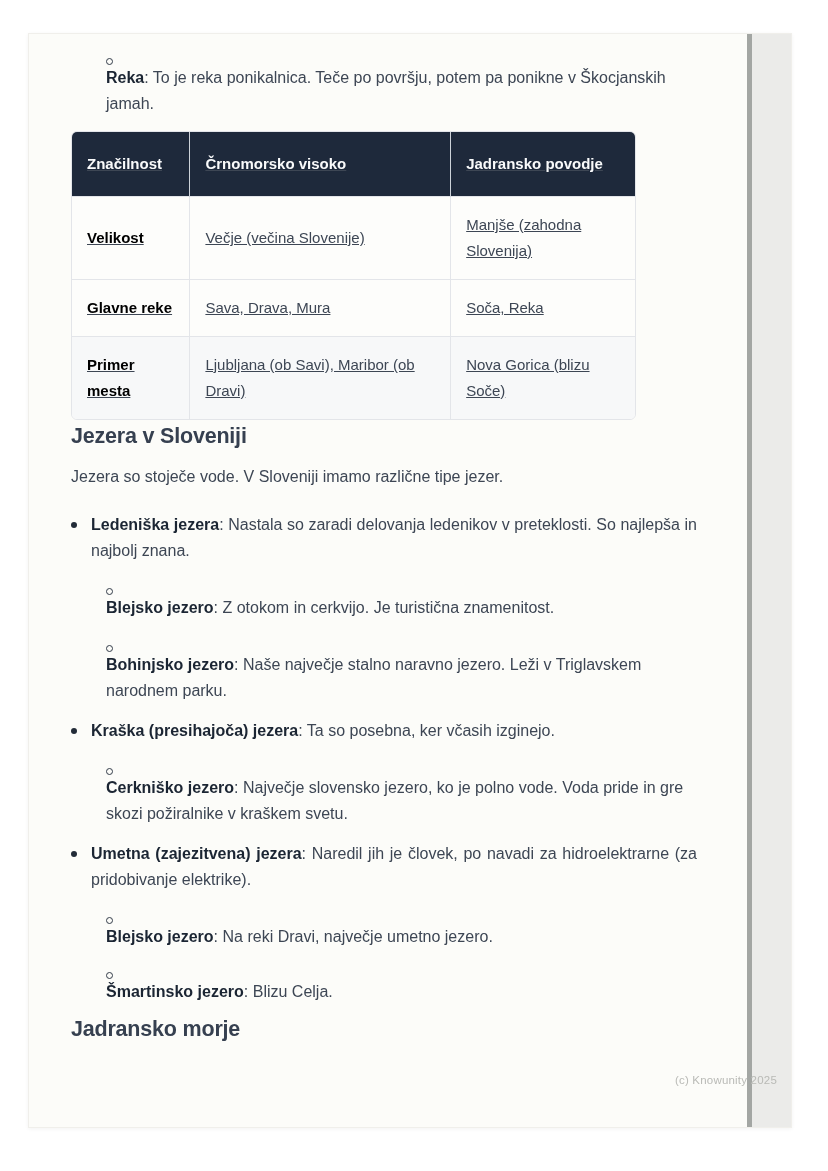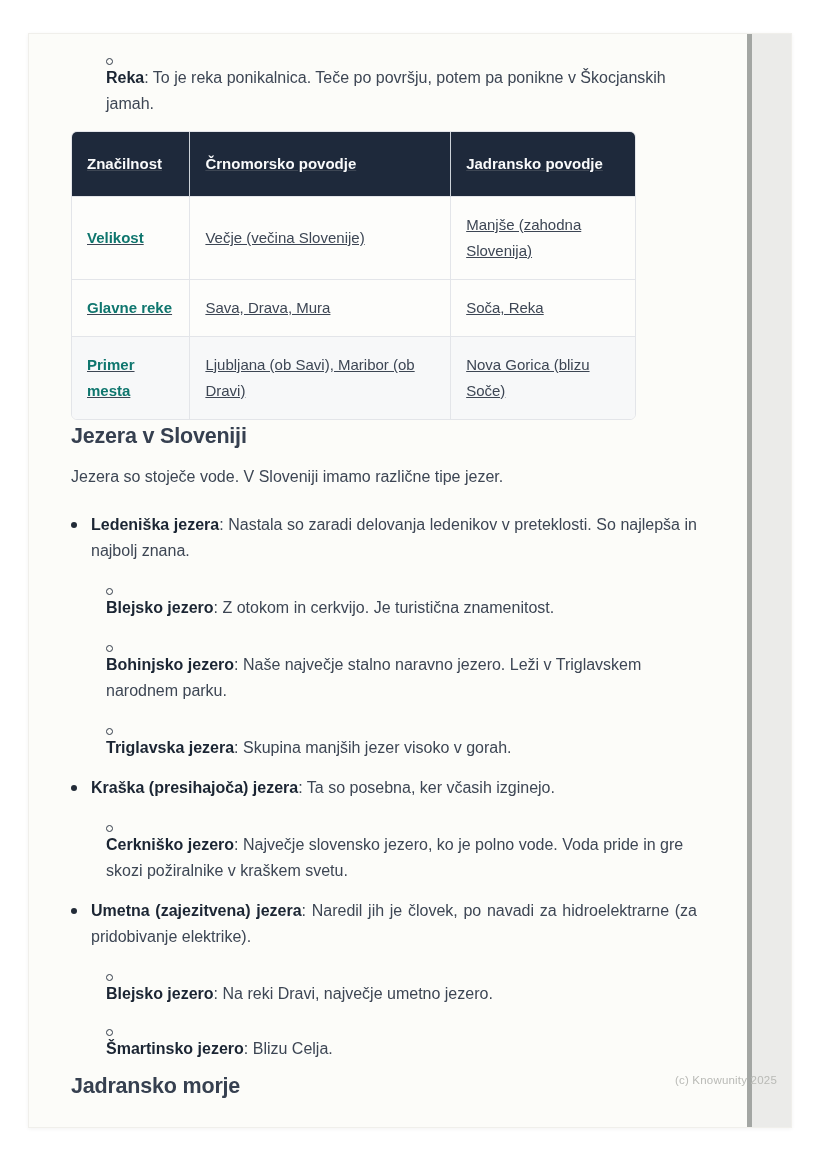--- a/index.html
+++ b/index.html
@@ -51,21 +51,21 @@
   th {
     background:#1e293b; color:#f9fafb; text-align:left;
     padding:19px 15px; font-weight:bold; font-size:15px;
   }
   th + th { border-left:1px solid #cdd2d9; }
   td {
     padding:15px; border-top:1px solid #e3e5e9;
     vertical-align:middle; color:#3d4654; background:#fdfdfb;
   }
   td + td { border-left:1px solid #e3e5e9; }
-  td.feature { font-weight:bold; color:#0f766e; }
+  td.feature { font-weight:bold; color:#000000; }
   tbody tr.stripe td { background:#f7f8f9; }
   col.c1 { width:118px; } col.c2 { width:262px; } col.c3 { width:185px; }
   
   h2 {
     font-size:21.5px; line-height:28px; color:#364050; font-weight:bold;
     margin:2px 0 0; letter-spacing:-0.2px;
   }
   h2.h-jadransko { margin-top:10px; }
   p.intro { margin:14px 0 0; }
   
@@ -90,21 +90,21 @@
     <div class="table-wrap">
       <table>
         <colgroup>
             <col class="c1">
             <col class="c2">
             <col class="c3">
           </colgroup>
         <thead>
           <tr>
             <th>Značilnost</th>
-            <th>Črnomorsko povodje</th>
+            <th>Črnomorsko visoko</th>
             <th>Jadransko povodje</th>
           </tr>
         </thead>
         <tbody>
           <tr>
             <td class="feature">Velikost</td>
             <td>Večje (večina Slovenije)</td>
             <td>Manjše (zahodna Slovenija)</td>
           </tr>
           <tr>
@@ -129,24 +129,20 @@
       <div class="text"><strong>Ledeniška jezera</strong><span>: Nastala so zaradi delovanja ledenikov v preteklosti. So najlepša in najbolj znana.</span></div>
     </div>
     <div class="row l2 gap-lg">
       <span class="marker ring"></span>
       <div class="text"><strong>Blejsko jezero</strong><span>: Z otokom in cerkvijo. Je turistična znamenitost.</span></div>
     </div>
     <div class="row l2">
       <span class="marker ring"></span>
       <div class="text"><strong>Bohinjsko jezero</strong><span>: Naše največje stalno naravno jezero. Leži v Triglavskem narodnem parku.</span></div>
     </div>
-    <div class="row l2">
-      <span class="marker ring"></span>
-      <div class="text"><strong>Triglavska jezera</strong><span>: Skupina manjših jezer visoko v gorah.</span></div>
-    </div>
 
     <div class="row">
       <span class="marker dot"></span>
       <div class="text"><strong>Kraška (presihajoča) jezera</strong><span>: Ta so posebna, ker včasih izginejo.</span></div>
     </div>
     <div class="row l2">
       <span class="marker ring"></span>
       <div class="text"><strong>Cerkniško jezero</strong><span>: Največje slovensko jezero, ko je polno vode. Voda pride in gre skozi požiralnike v kraškem svetu.</span></div>
     </div>
 

